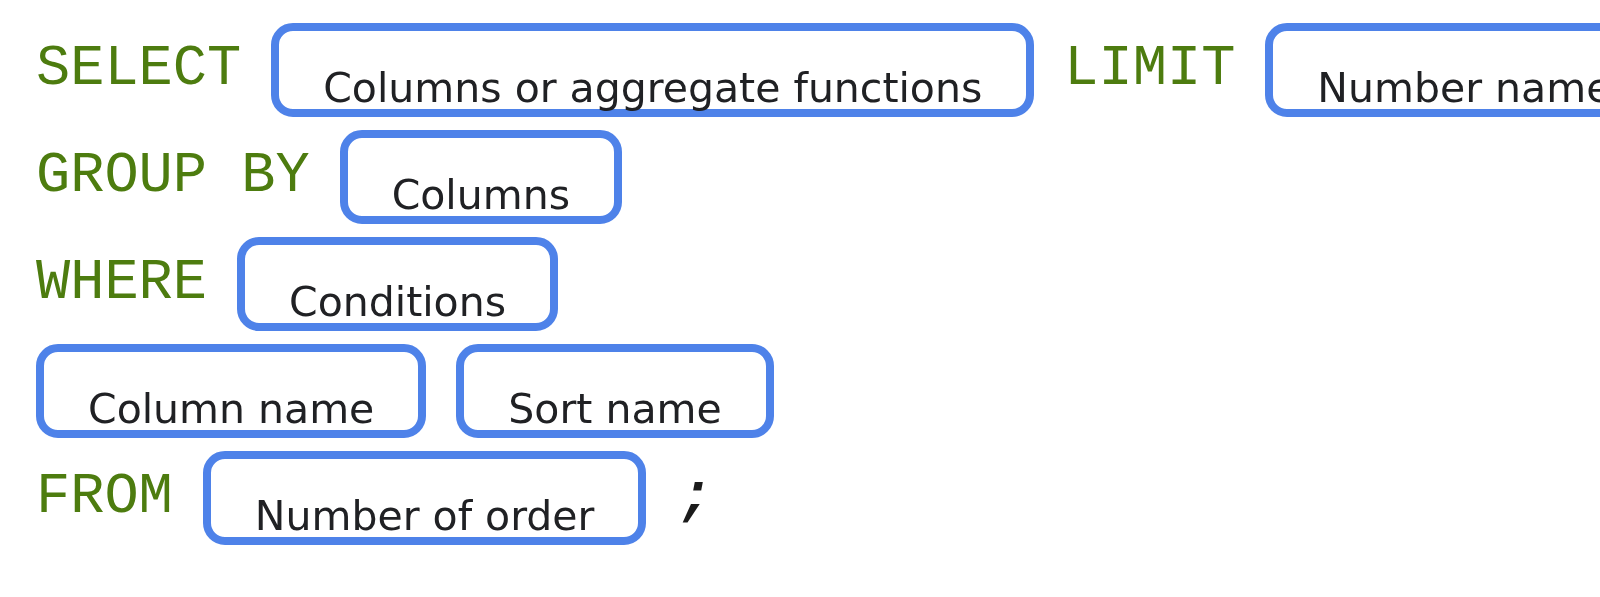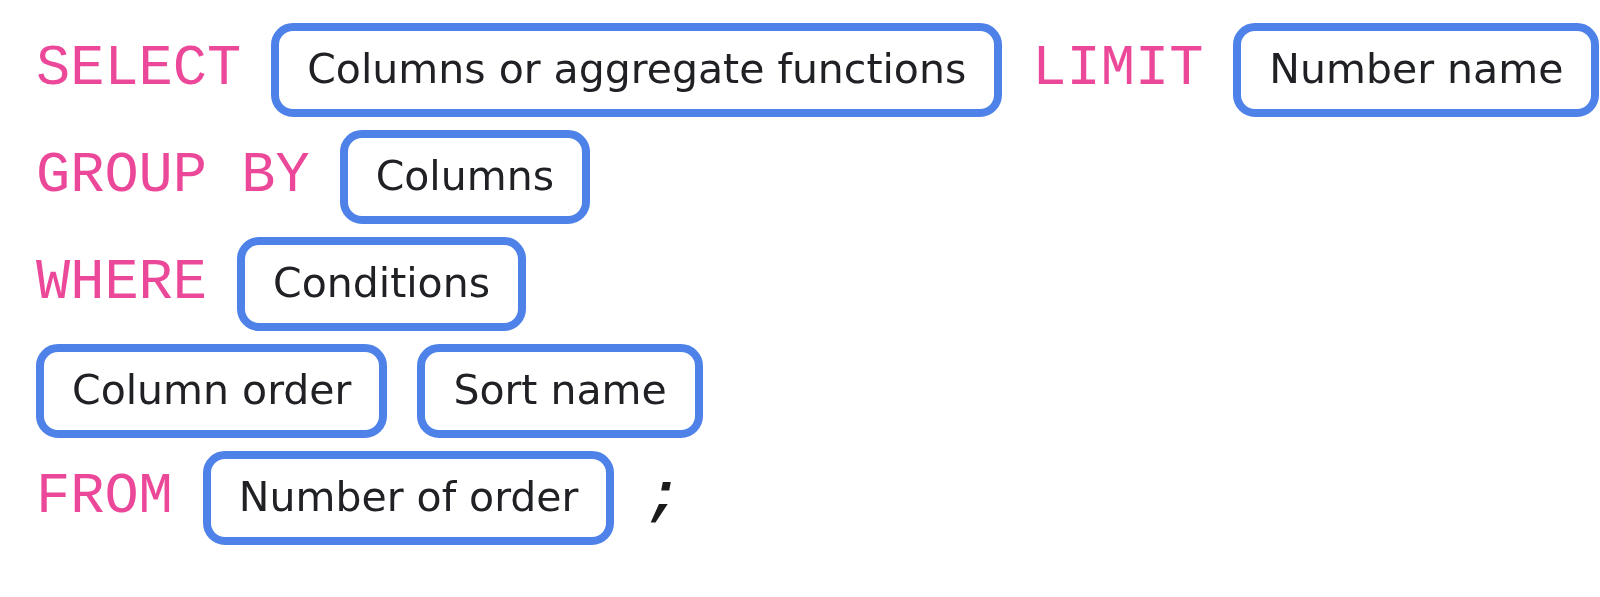--- a/index.html
+++ b/index.html
@@ -26,34 +26,34 @@
   .row {
     display: flex;
     align-items: center;
     gap: 30px;
     height: 95px;
   }
   .kw {
     font-family: "Liberation Mono", "DejaVu Sans Mono", monospace;
     font-size: 57px;
     font-weight: 400;
-    color: #ec4899;
+    color: #4d7c0f;
     white-space: pre;
     line-height: 1;
   }
   .box {
     height: 94px;
     box-sizing: border-box;
     border: 8px solid var(--accent, #4e82e9);
     border-radius: 22px;
     background: #ffffff;
     display: flex;
-    align-items: center;
+    align-items: flex-end;
     justify-content: center;
-    padding: 0 28px;
+    padding: 0 44px;
   }
   .label {
     font-family: "DejaVu Sans", "Liberation Sans", sans-serif;
     font-size: 41px;
     color: #202124;
     white-space: pre;
     line-height: 1;
   }
   .terminator {
     font-family: "Liberation Mono", "DejaVu Sans Mono", monospace;
@@ -91,21 +91,21 @@
 
     <div class="row">
       <span class="kw">WHERE</span>
       <span class="box">
         <span class="label">Conditions</span>
       </span>
     </div>
 
     <div class="row">
       <span class="box">
-        <span class="label">Column order</span>
+        <span class="label">Column name</span>
       </span>
       <span class="box">
         <span class="label">Sort name</span>
       </span>
     </div>
 
     <div class="row">
       <span class="kw">FROM</span>
       <span class="box">
         <span class="label">Number of order</span>

